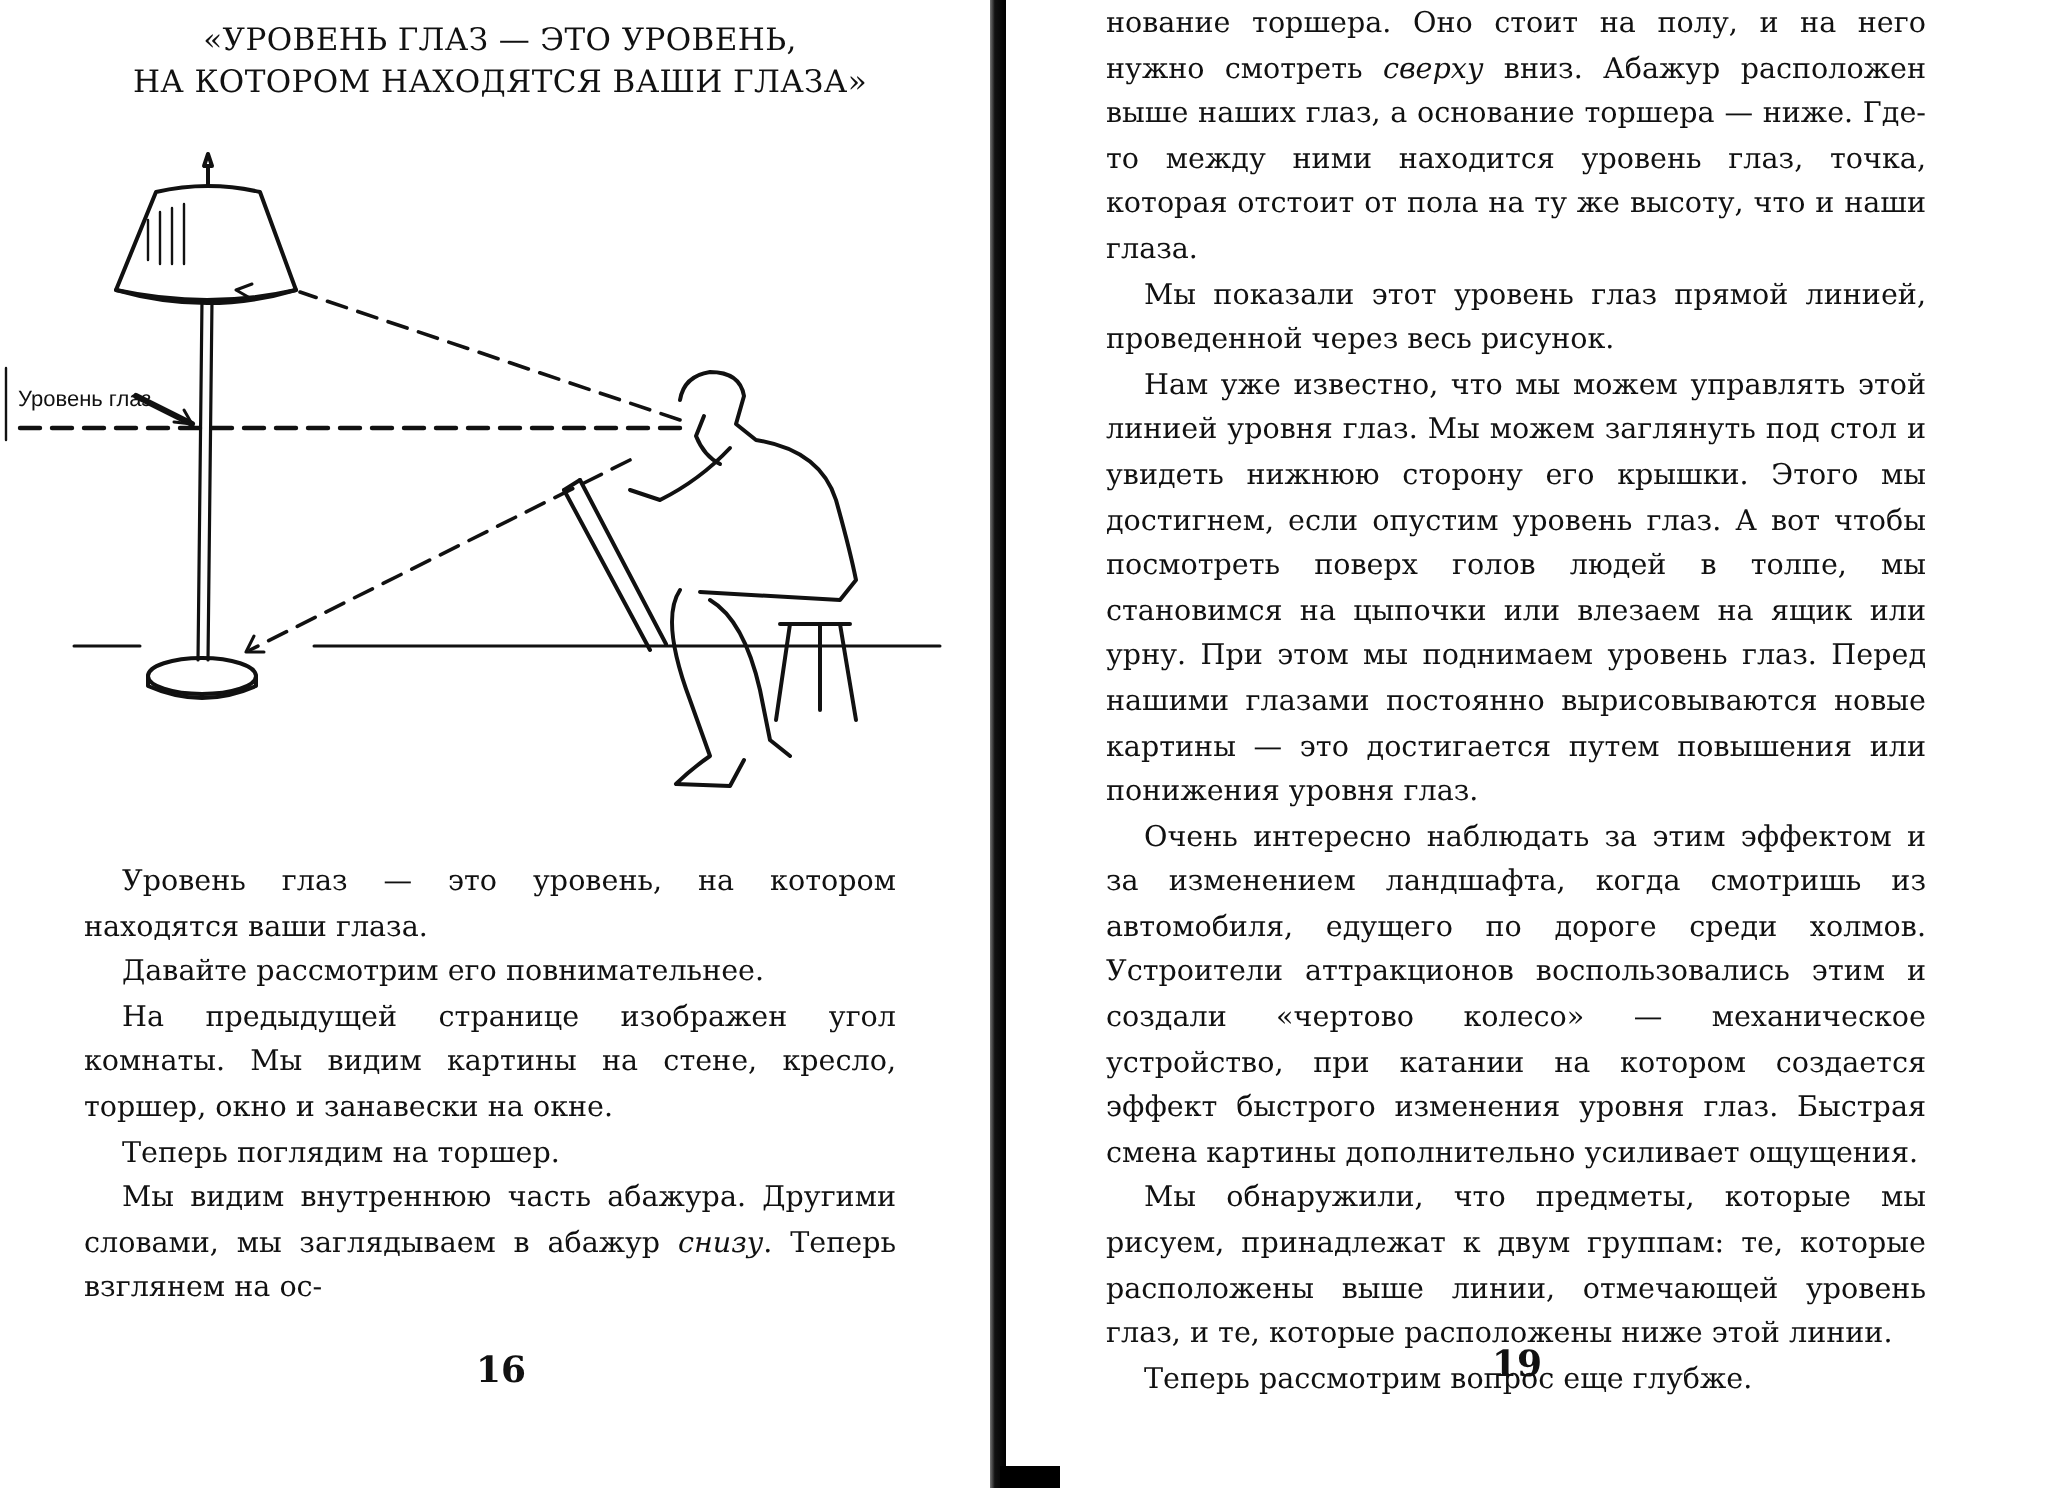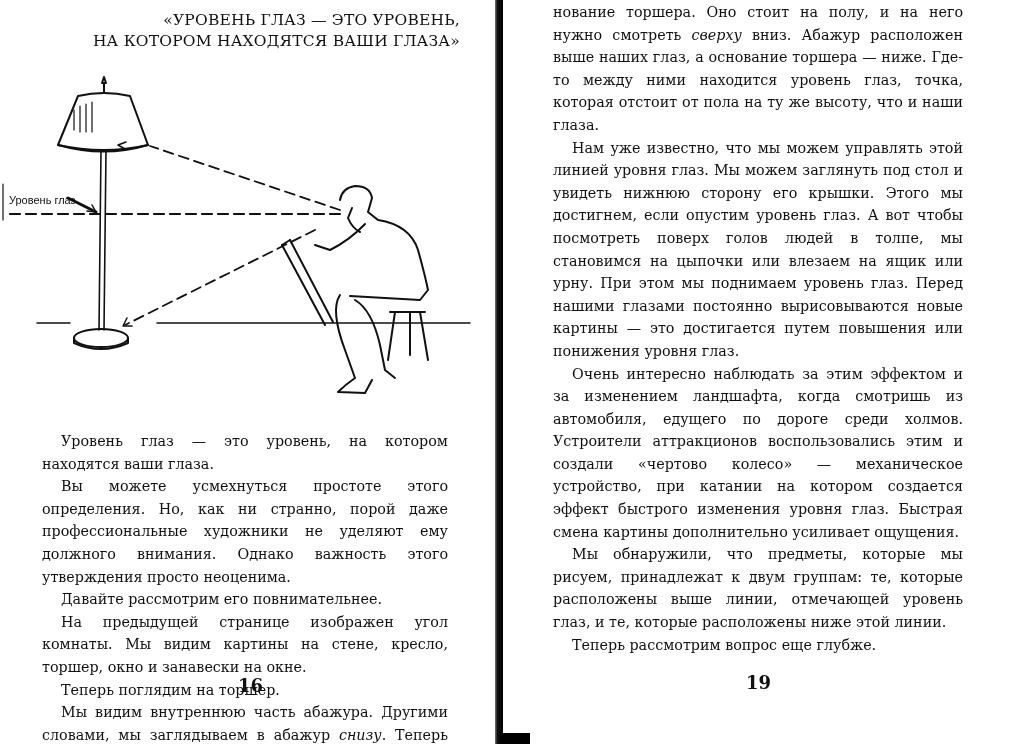--- a/index.html
+++ b/index.html
@@ -4,21 +4,21 @@
 <style>
   html,body{margin:0;padding:0;background:#fff;}
   body{width:1024px;height:744px;position:relative;overflow:hidden;
        font-family:"DejaVu Serif","Liberation Serif",serif;color:#111;}
   .page{position:absolute;top:0;height:744px;}
   .left{left:0;width:497px;}
   .right{left:503px;width:426px;}
   .spine{position:absolute;left:495px;top:0;width:8px;height:744px;
          background:linear-gradient(to right,#777 0,#111 30%,#000 100%);}
   .spine-foot{position:absolute;left:500px;top:733px;width:30px;height:11px;background:#000;}
-  .title{position:absolute;left:40px;width:420px;top:10px;text-align:right;
+  .title{position:absolute;left:40px;width:420px;top:10px;text-align:center;
          font-size:15.5px;line-height:21px;letter-spacing:0.2px;}
   .fig{position:absolute;left:0;top:65px;width:480px;height:350px;}
   .fig-label{position:absolute;left:9px;top:194px;font-family:"Liberation Sans",sans-serif;font-size:11px;}
   .text{position:absolute;font-size:14.3px;line-height:22.6px;text-align:justify;}
   .text p{margin:0;text-indent:19px;}
   .text p.cont{text-indent:0;}
   .ltext{left:42px;width:406px;top:430px;}
   .rtext{left:50px;width:410px;top:1px;}
   .pnum{position:absolute;font-weight:bold;font-size:18px;}
   em{font-style:italic;}
@@ -69,34 +69,34 @@
         <path d="M340 295 Q330 310 345 350 L355 378 Q345 385 338 392 L365 393 L372 380"></path>
         <path d="M355 300 Q372 310 380 345 L385 370 L395 378"></path>
         <path d="M390 312 H425 M395 312 L388 360 M420 312 L428 360 M410 312 L410 355"></path>
       </g>
     </g>
   </svg>
   <div class="fig-label">Уровень глаз</div>
 
   <div class="text ltext">
     <p>Уровень глаз — это уровень, на котором находятся ваши глаза.</p>
-    <p>Вы можете усмехнуться простоте этого определения. Но, как ни странно, порой даже профессиональные художники не уделяют ему должного внимания. Однако важность этого утверждения просто неоценима.</p>
     <p>Давайте рассмотрим его повнимательнее.</p>
     <p>На предыдущей странице изображен угол комнаты. Мы видим картины на стене, кресло, торшер, окно и занавески на окне.</p>
     <p>Теперь поглядим на торшер.</p>
     <p><span>Мы видим внутреннюю часть абажура. Другими словами, мы заглядываем в абажур </span><em>снизу</em><span>. Теперь взглянем на ос-</span></p>
   </div>
   <div class="pnum" style="left:238px;top:675px;">16</div>
 </div>
 
 <div class="spine"></div>
 <div class="spine-foot"></div>
 
 <div class="page right">
   <div class="text rtext">
     <p class="cont"><span>нование торшера. Оно стоит на полу, и на него нужно смотреть </span><em>сверху</em><span> вниз. Абажур расположен выше наших глаз, а основание торшера — ниже. Где-то между ними находится уровень глаз, точка, которая отстоит от пола на ту же высоту, что и наши глаза.</span></p>
+    <p>Мы показали этот уровень глаз прямой линией, проведенной через весь рисунок.</p>
     <p>Нам уже известно, что мы можем управлять этой линией уровня глаз. Мы можем заглянуть под стол и увидеть нижнюю сторону его крышки. Этого мы достигнем, если опустим уровень глаз. А вот чтобы посмотреть поверх голов людей в толпе, мы становимся на цыпочки или влезаем на ящик или урну. При этом мы поднимаем уровень глаз. Перед нашими глазами постоянно вырисовываются новые картины — это достигается путем повышения или понижения уровня глаз.</p>
     <p>Очень интересно наблюдать за этим эффектом и за изменением ландшафта, когда смотришь из автомобиля, едущего по дороге среди холмов. Устроители аттракционов воспользовались этим и создали «чертово колесо» — механическое устройство, при катании на котором создается эффект быстрого изменения уровня глаз. Быстрая смена картины дополнительно усиливает ощущения.</p>
     <p>Мы обнаружили, что предметы, которые мы рисуем, принадлежат к двум группам: те, которые расположены выше линии, отмечающей уровень глаз, и те, которые расположены ниже этой линии.</p>
     <p>Теперь рассмотрим вопрос еще глубже.</p>
   </div>
   <div class="pnum" style="left:243px;top:672px;">19</div>
 </div>
 
 </body></html>

